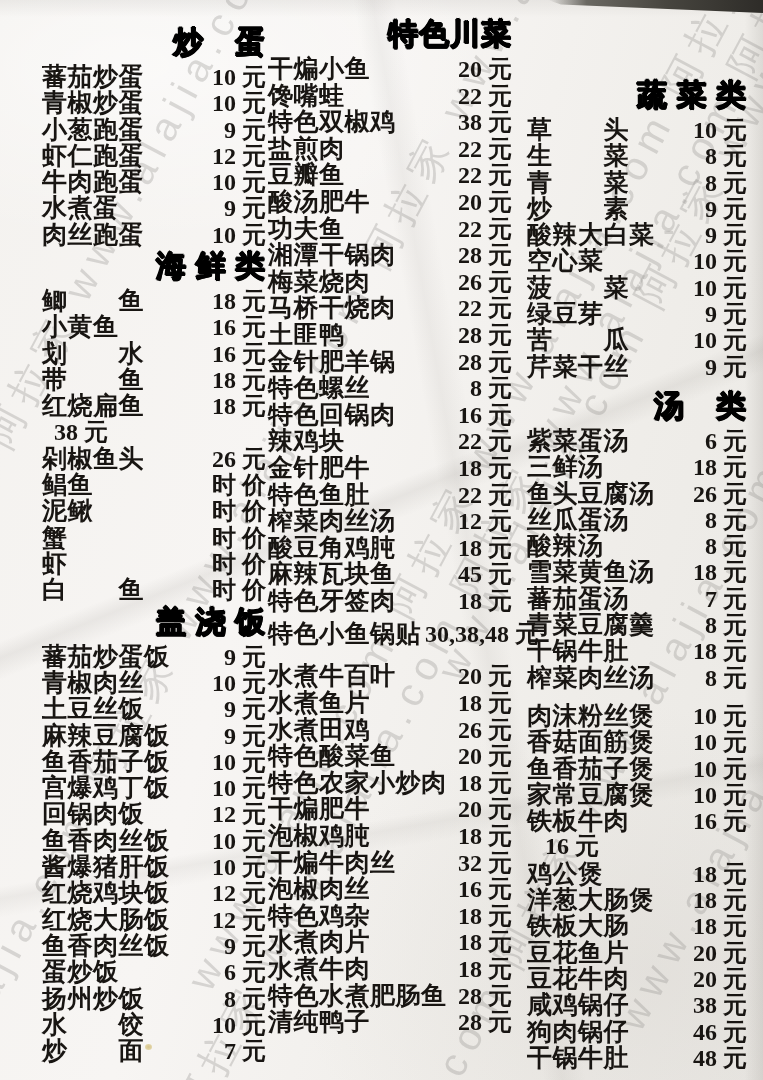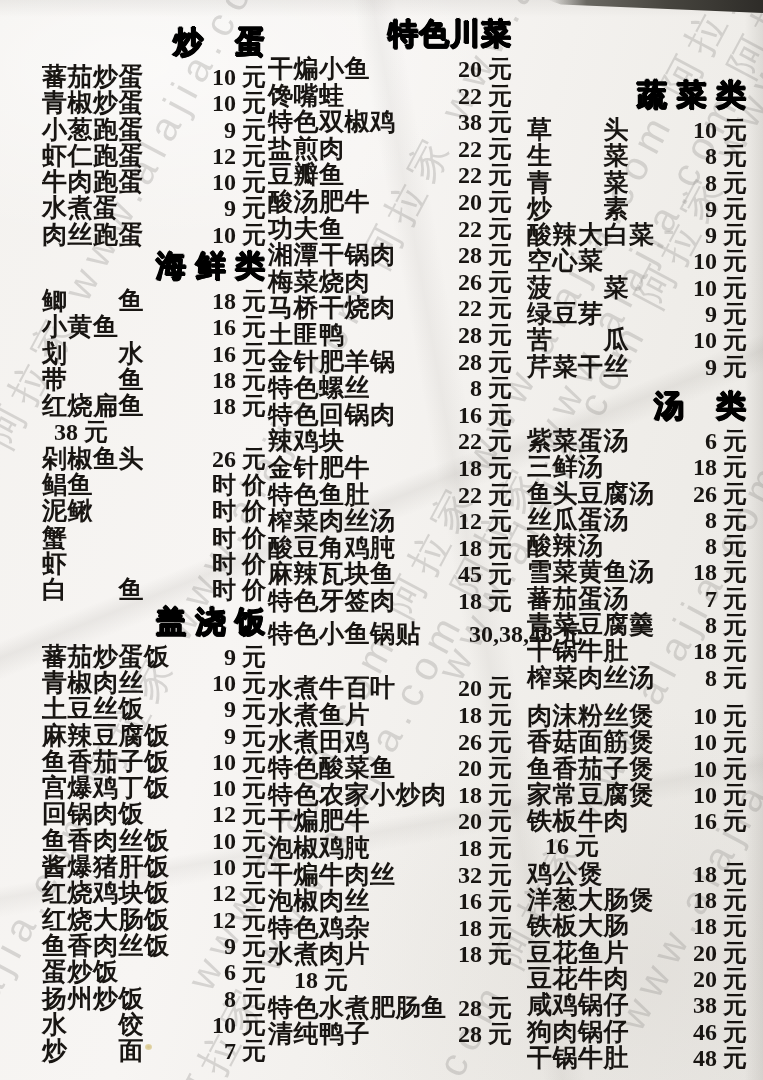--- a/index.html
+++ b/index.html
@@ -48,21 +48,21 @@
   .header{font-size:30px;line-height:36px;font-weight:900;text-align:right;
     letter-spacing:1px;color:#000;
     text-shadow:0.9px 0 #000,-0.9px 0 #000,0 0.9px #000,0 -0.9px #000,0.7px 0.7px #000;}
   .section{margin-bottom:2px;}
   .col-left .section + .section{margin-top:4px;}
   .col-right .section + .section{margin-top:12px;}
 
   .row{display:flex;align-items:baseline;height:var(--rh);}
   .nm{flex:1;font-size:25px;font-weight:600;white-space:nowrap;letter-spacing:0.5px;}
   .pr{width:var(--pw);font-size:24px;font-weight:600;text-align:right;white-space:nowrap;}
-  .row.wide{height:auto;margin:7px 0 21px;gap:44px;}
+  .row.wide{height:auto;margin:7px 0 9px;}
   .row.wide .nm{flex:0 0 auto;}
   .row.wide .pr{width:auto;text-align:center;margin-left:4px;overflow:visible;}
 </style>
 </head>
 <body>
 
 <div class="page">
   <div class="wm">www.alajia.com 阿拉家 www.alajia.com 阿拉家 www.alajia.com 阿拉家</div>
   <div class="wm">www.alajia.com 阿拉家 www.alajia.com 阿拉家 www.alajia.com 阿拉家</div>
   <div class="wm">www.alajia.com 阿拉家 www.alajia.com 阿拉家 www.alajia.com 阿拉家</div>
@@ -355,20 +355,21 @@
         </div>
         <div class="row">
           <span class="nm">特色鸡杂</span>
           <span class="pr">18 元</span>
         </div>
         <div class="row">
           <span class="nm">水煮肉片</span>
           <span class="pr">18 元</span>
         </div>
         <div class="row">
+          <span class="nm">水煮牛肉</span>
           <span class="pr">18 元</span>
         </div>
         <div class="row">
           <span class="nm">特色水煮肥肠鱼</span>
           <span class="pr">28 元</span>
         </div>
         <div class="row">
           <span class="nm">清纯鸭子</span>
           <span class="pr">28 元</span>
         </div>

